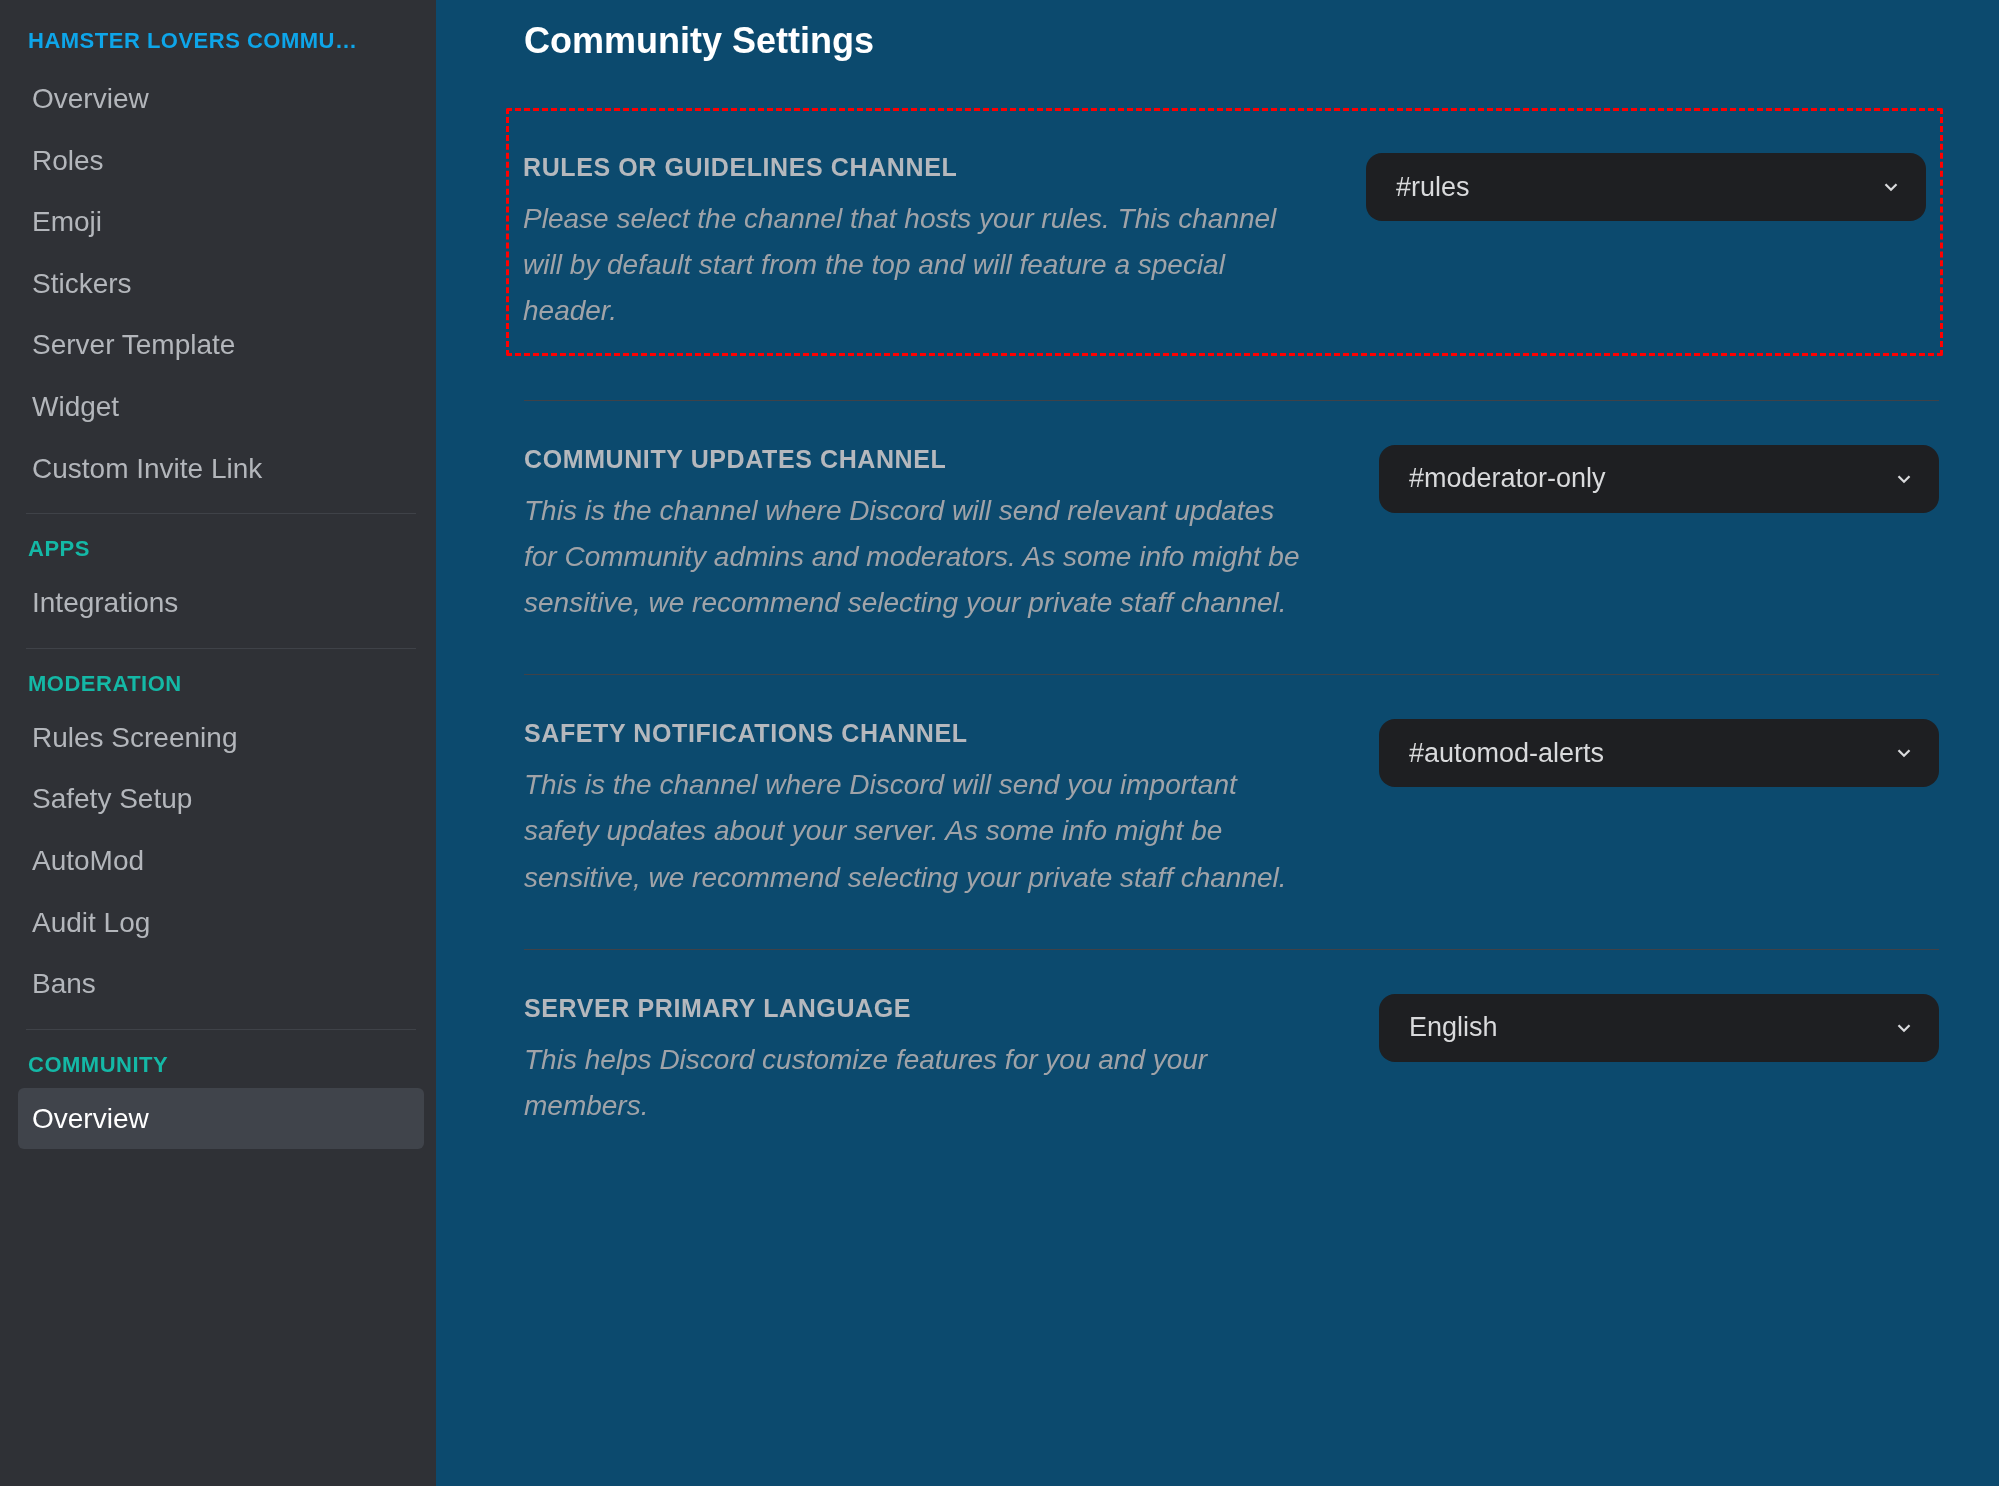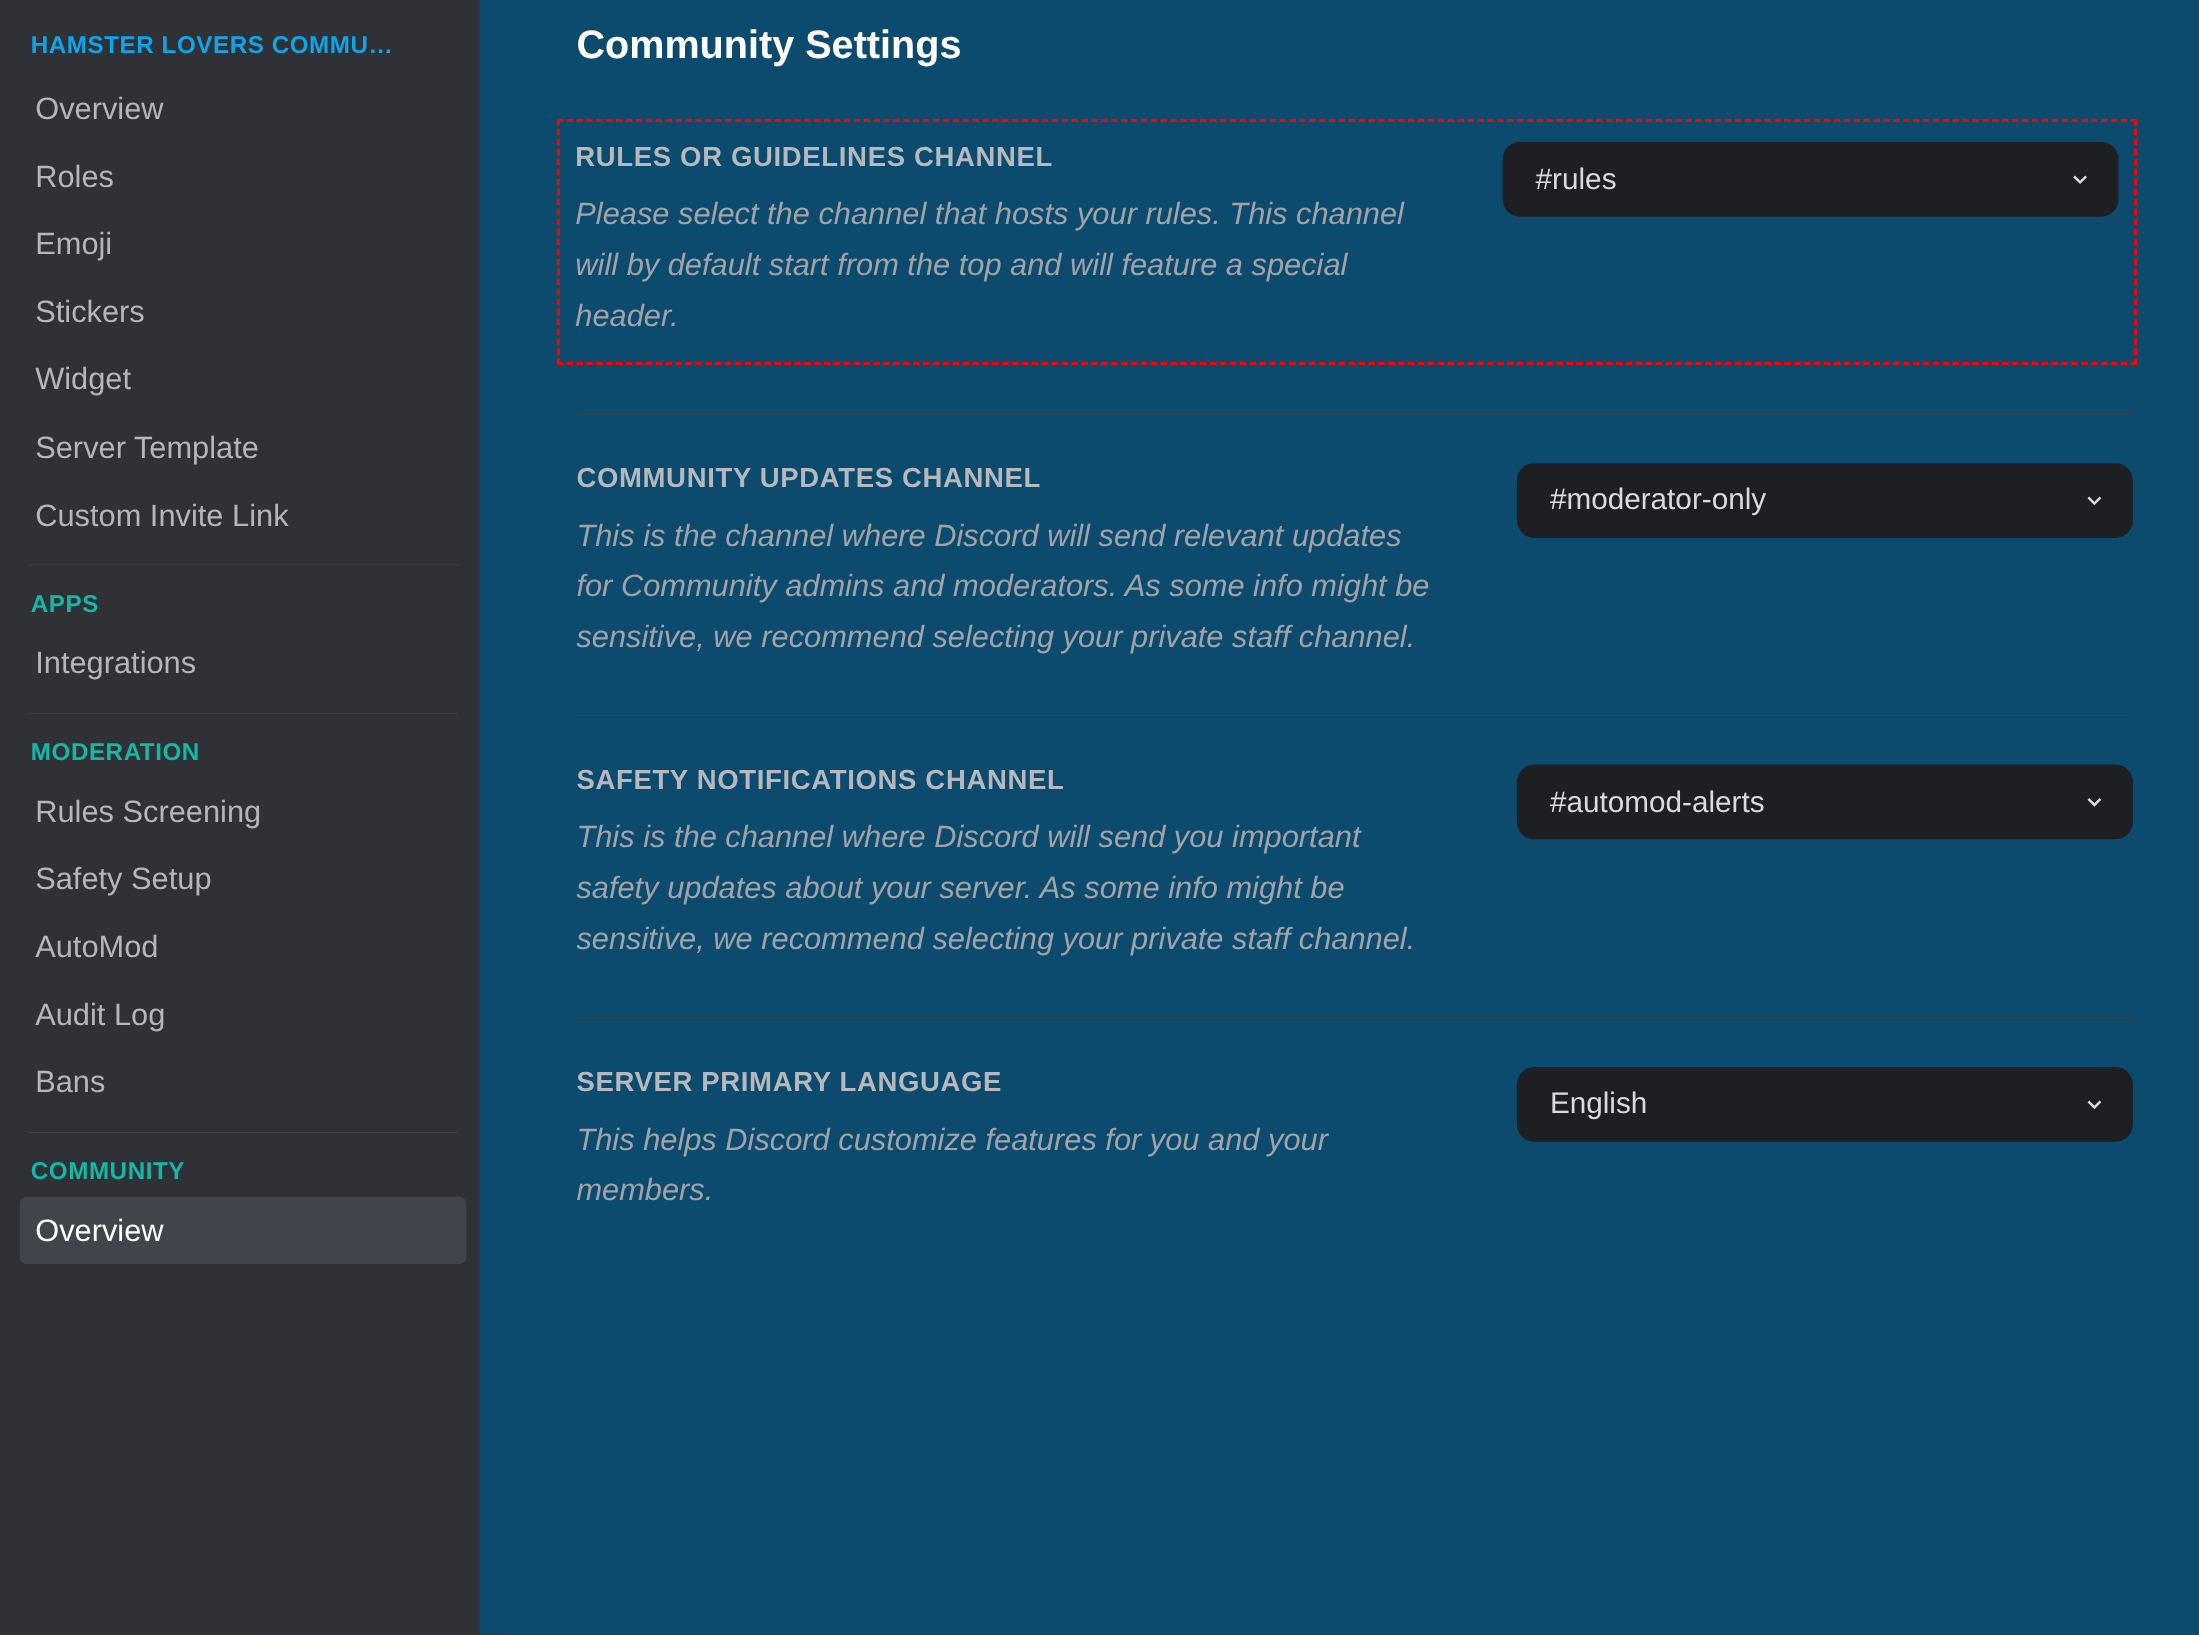--- a/index.html
+++ b/index.html
@@ -68,20 +68,21 @@
     font-size: 36px;
     font-weight: 700;
     margin-bottom: 46px;
   }
   .setting {
     display: flex;
     gap: 68px;
     padding-bottom: 48px;
     margin-bottom: 44px;
     border-bottom: 1px solid #3f4248;
+    margin-top: 24px;
   }
   .setting.last { border-bottom: none; margin-bottom: 0; padding-bottom: 0; }
   .setting-left { flex: 1; }
   .setting-title {
     color: #b5b8bd;
     font-size: 25px;
     font-weight: 700;
     letter-spacing: 0.6px;
     text-transform: uppercase;
     margin-bottom: 14px;
@@ -139,22 +140,22 @@
 
 <div class="app">
 
   <div class="sidebar">
     <div class="sb-header">HAMSTER LOVERS COMMU…</div>
 
     <div class="sb-item">Overview</div>
     <div class="sb-item">Roles</div>
     <div class="sb-item">Emoji</div>
     <div class="sb-item">Stickers</div>
+    <div class="sb-item">Server Template</div>
     <div class="sb-item">Widget</div>
-    <div class="sb-item">Server Template</div>
     <div class="sb-item">Custom Invite Link</div>
     <div class="sb-divider"></div>
 
     <div class="sb-section-label">APPS</div>
     <div class="sb-item">Integrations</div>
     <div class="sb-divider"></div>
 
     <div class="sb-section-label">MODERATION</div>
     <div class="sb-item">Rules Screening</div>
     <div class="sb-item">Safety Setup</div>

